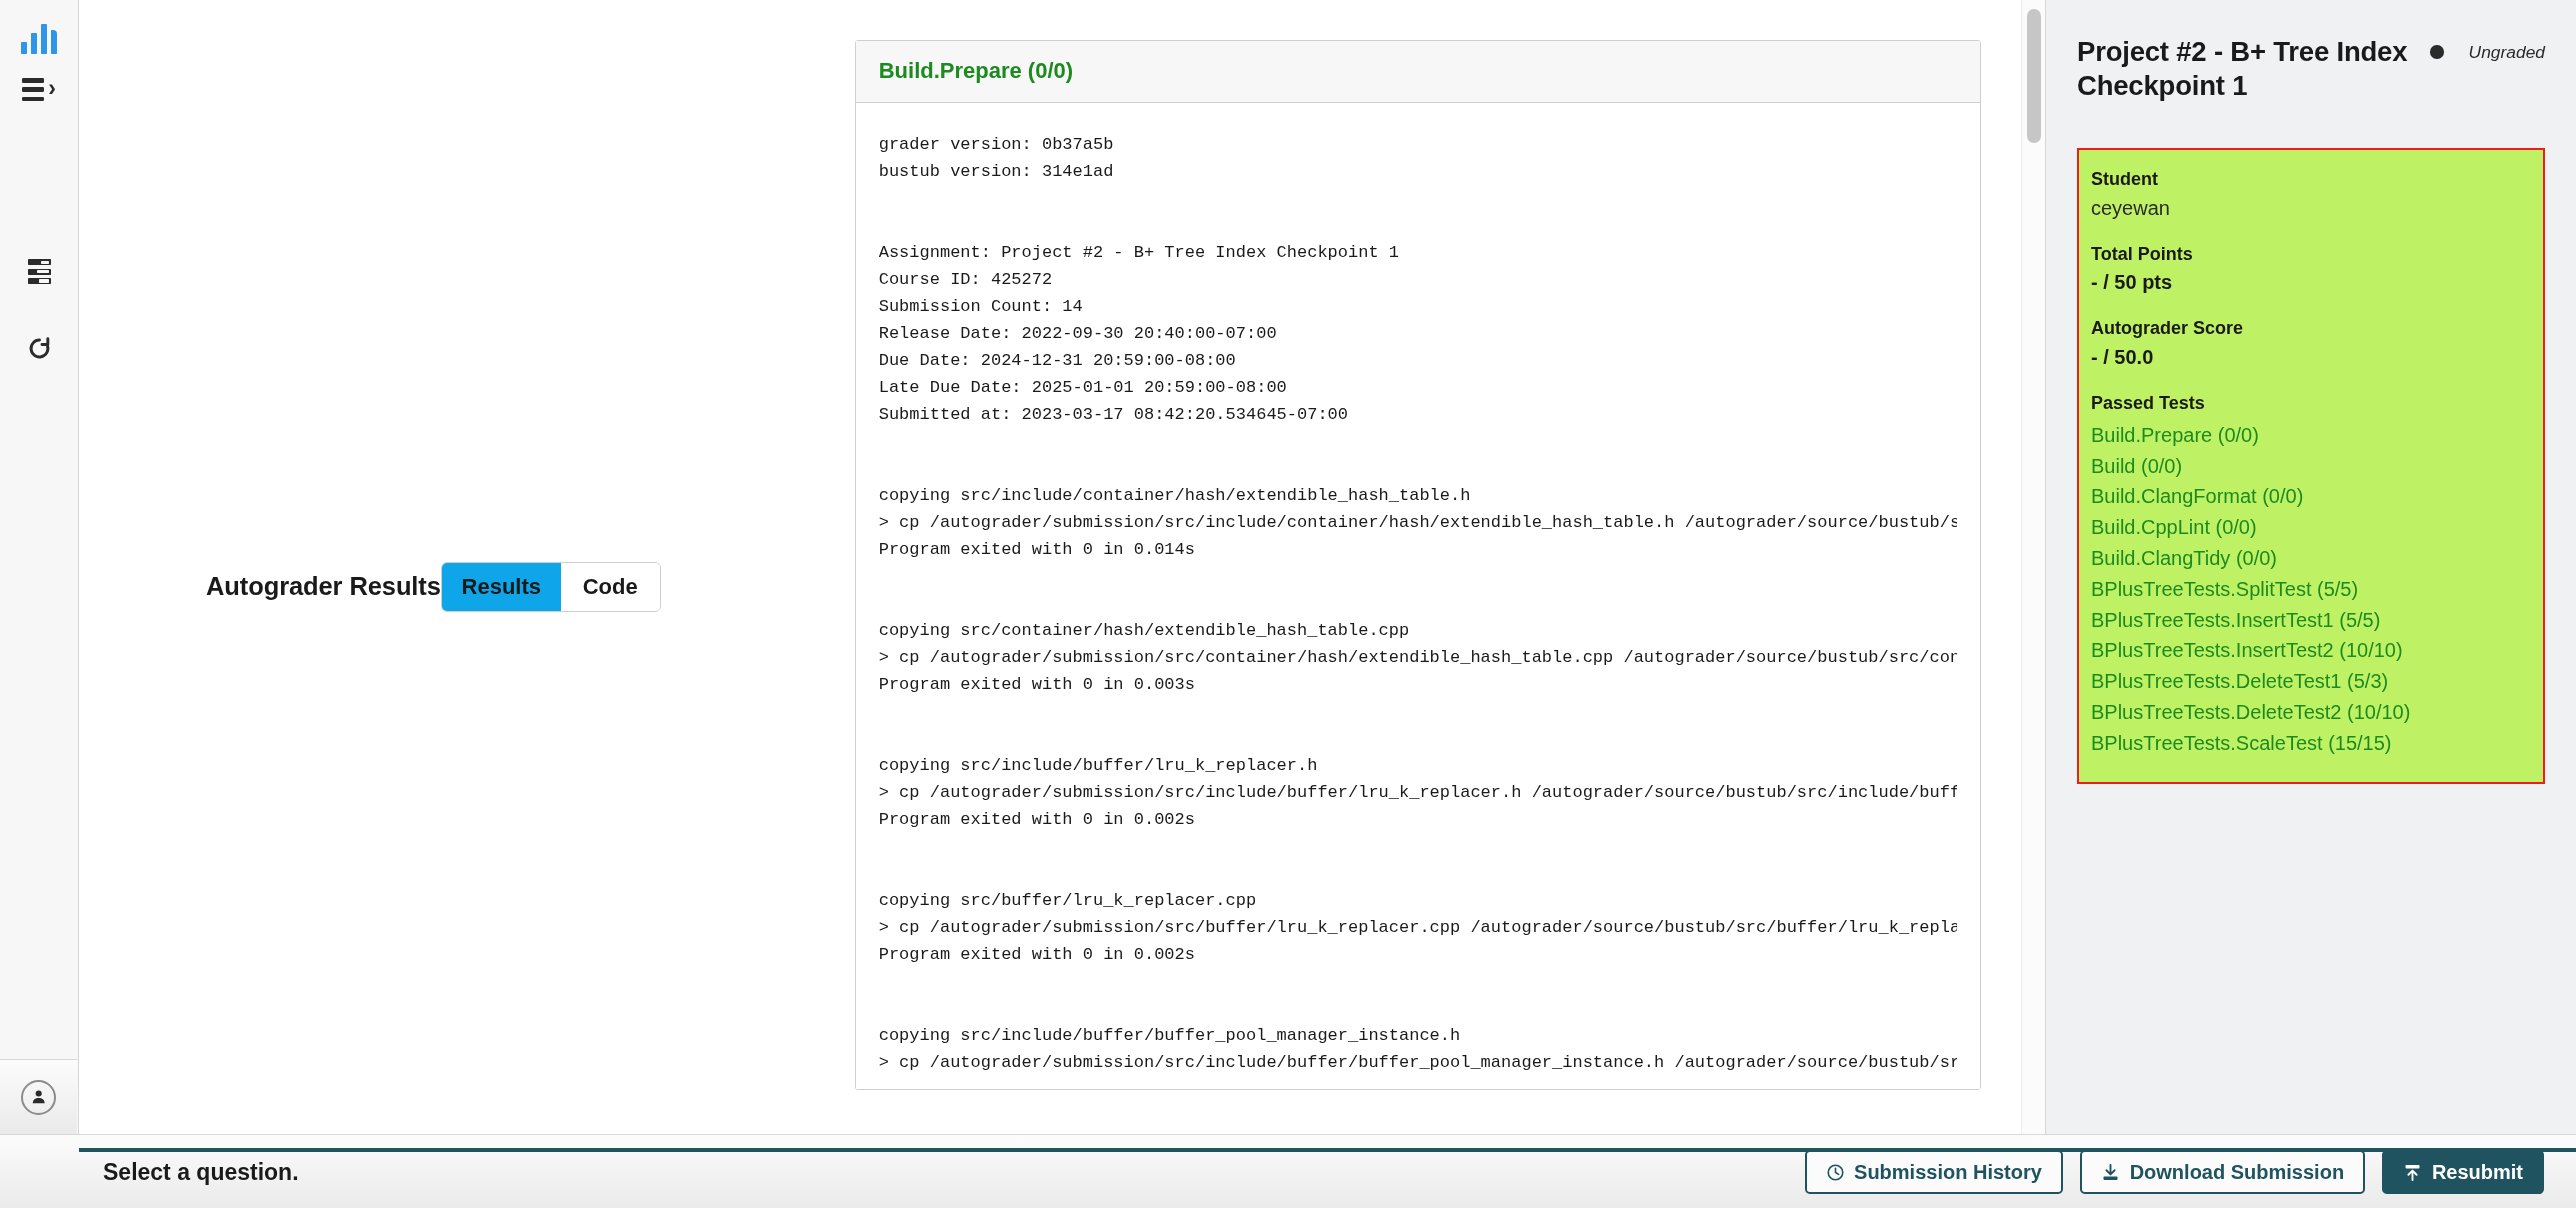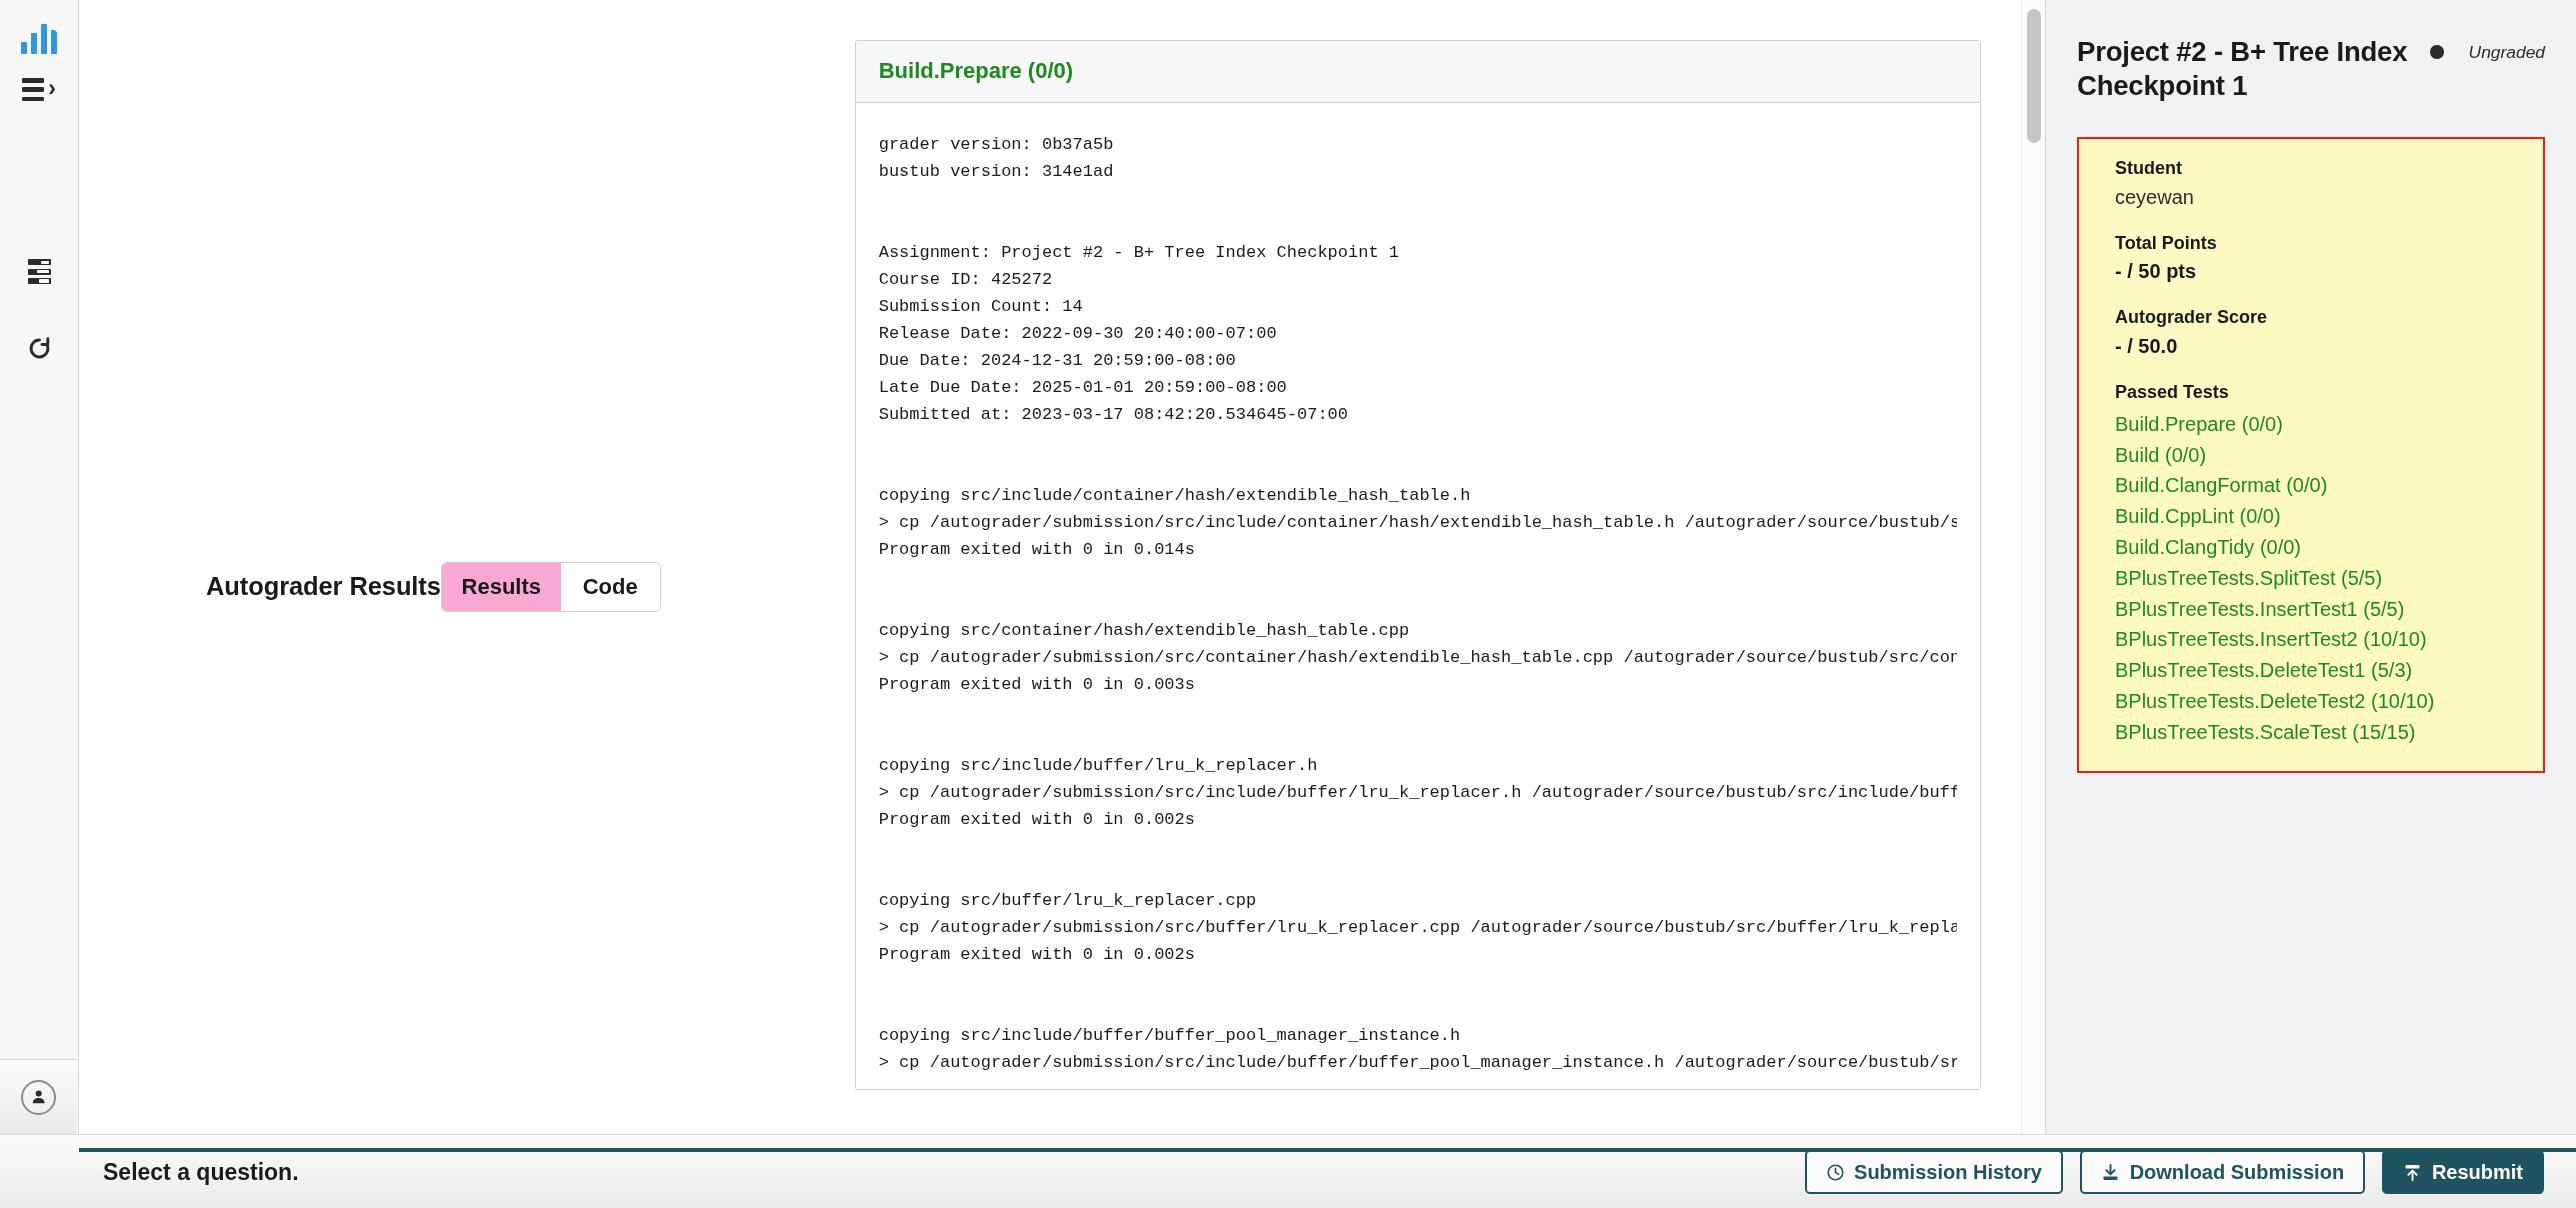--- a/index.html
+++ b/index.html
@@ -137,21 +137,21 @@
     padding: 0 20px;
     display: flex;
     align-items: center;
     justify-content: center;
     font-size: 22px;
     font-weight: 700;
     color: #1a1a1a;
     background: #ffffff;
   }
   .tab.active {
-    background: #f9a8d4;
+    background: #0ea5e9;
     border: 1.3px solid #4ea3f0;
     margin: -1.3px;
     border-radius: 6px 0 0 6px;
   }
 
   .center-scroll {
     flex: 1 1 auto;
     min-height: 0;
     overflow: hidden;
     padding: 40px 64px 0 127px;
@@ -236,24 +236,24 @@
     padding-top: 6.7px;
     font-style: italic;
   }
   .rp-status .dot {
     width: 13.4px; height: 13.4px; border-radius: 50%;
     background: #2b2b2b;
     display: inline-block;
   }
 
   .rp-box {
-    margin-top: 35px;
+    margin-top: 46px;
     border: 2px solid #ee1c1c;
-    padding: 19px 20px 24px 36px;
-    background: #fef9c3;
+    padding: 19px 20px 24px 12px;
+    background: #bef264;
   }
   .rp-label {
     font-size: 18px;
     font-weight: 700;
     color: #1a1a1a;
     margin-bottom: 6.7px;
   }
   .rp-value {
     font-size: 20px;
     color: #2b2b2b;

